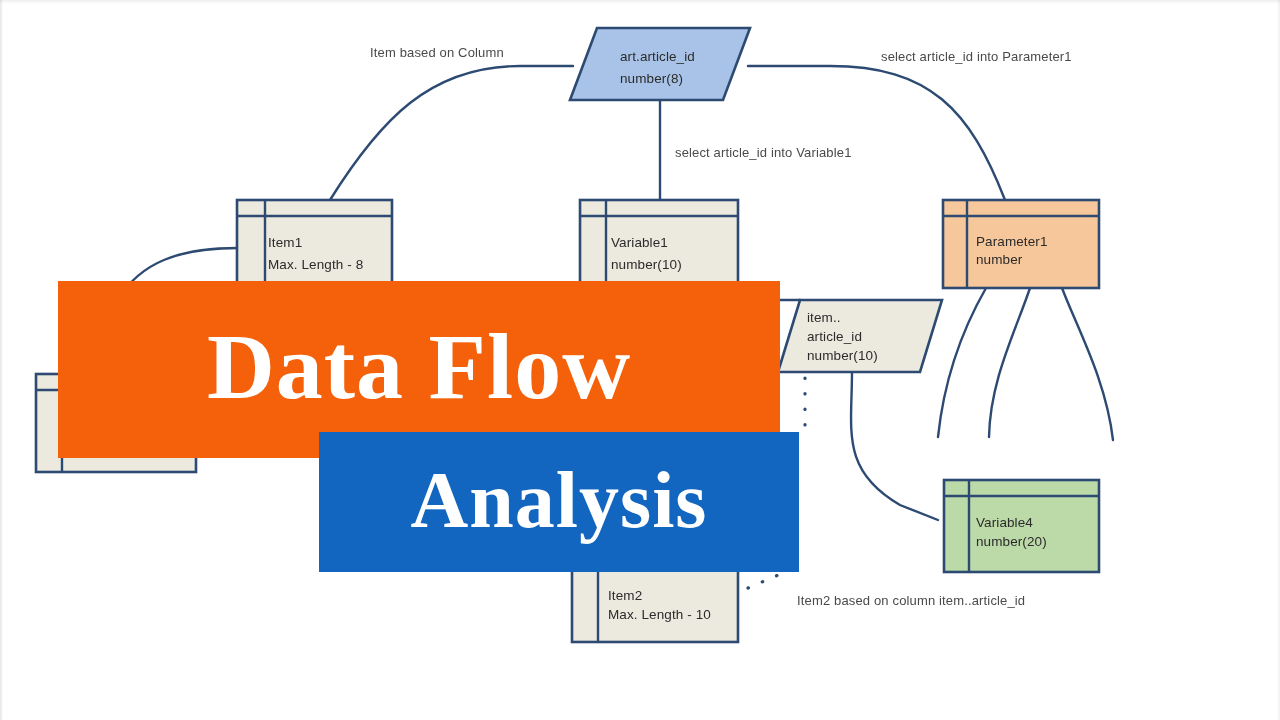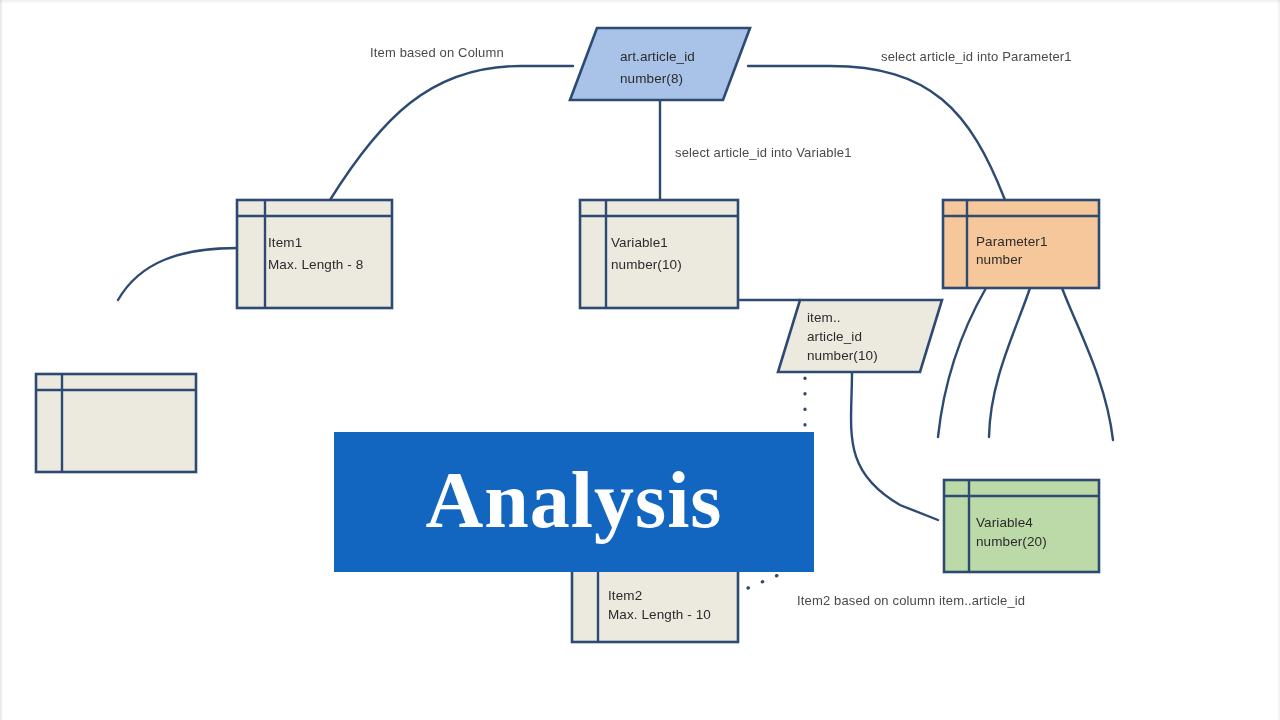--- a/index.html
+++ b/index.html
@@ -54,21 +54,21 @@
     left: 58px;
     top: 281px;
     width: 722px;
     height: 177px;
     background: #f4610a;
     font-size: 94px;
     letter-spacing: 1px;
     z-index: 5;
   }
   #banner-blue {
-    left: 334px;
+    left: 319px;
     top: 432px;
     width: 480px;
     height: 140px;
     background: #1266c0;
     font-size: 80px;
     letter-spacing: 1px;
     z-index: 6;
   }
   #banner-orange .banner-label { transform: translateY(-4px); }
   #banner-blue .banner-label { transform: translateY(-2px); }
@@ -181,20 +181,23 @@
     </g>
 
     <g>
       <text class="edge-label" x="370" y="57">Item  based on Column</text>
       <text class="edge-label" x="881" y="61">select article_id into Parameter1</text>
       <text class="edge-label" x="675" y="157">select article_id into Variable1</text>
       <text class="edge-label" x="797" y="605">Item2 based on column item..article_id</text>
     </g>
   </svg>
 
+  <div class="banner" id="banner-orange">
+    <span class="banner-label">Data Flow</span>
+  </div>
   <div class="banner" id="banner-blue">
     <span class="banner-label">Analysis</span>
   </div>
 
   <div id="edge-top"></div>
   <div id="edge-left"></div>
   <div id="edge-right"></div>
 </div>
 
 </body></html>

